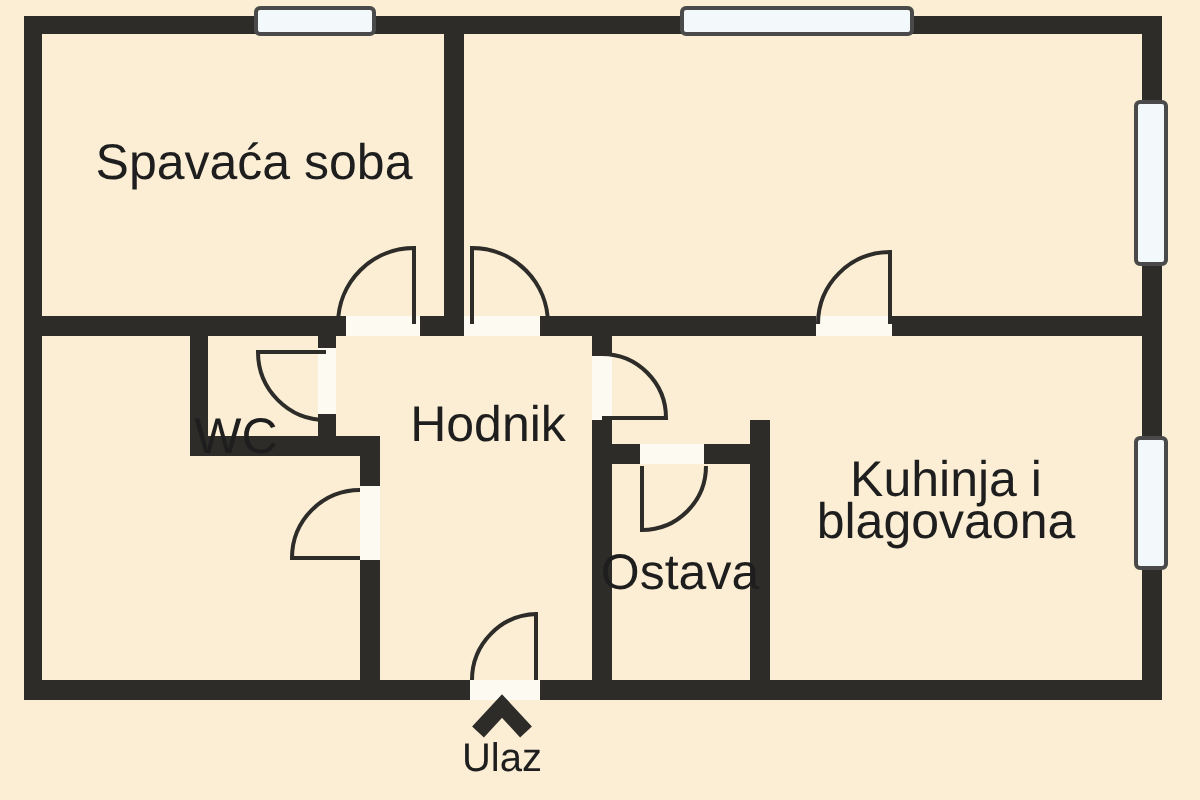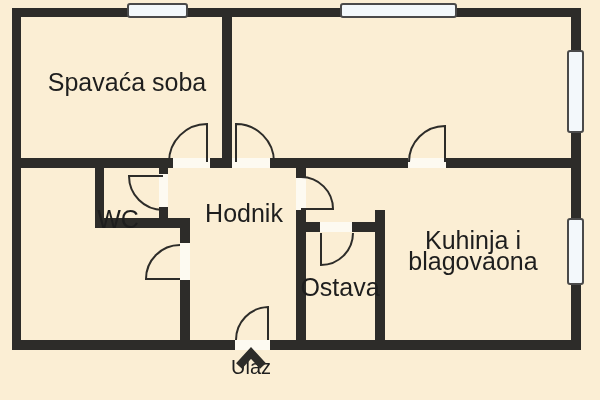--- a/index.html
+++ b/index.html
@@ -74,21 +74,21 @@
   <div class="window" style="left:567px;top:218px;width:17px;height:67px;"></div>
 
   <div class="label" style="left:127px;top:82px;">Spavaća soba</div>
   <div class="label" style="left:218px;top:213px;margin-left:26px;">Hodnik</div>
   <div class="label" style="left:118px;top:196px;margin-top:23px;">WC</div>
   <div class="label" style="left:340px;top:287px;">Ostava</div>
   <div class="label center" style="left:473px;top:251px;">
     <div>Kuhinja i</div>
     <div>blagovaona</div>
   </div>
-  <div class="label entry" style="left:251px;top:367px;">Ulaz</div>
+  <div class="label entry" style="left:251px;top:380px;">Ulaz</div>
 
   <svg class="overlay" width="600" height="400" viewBox="0 0 600 400">
     <path class="door-path" d="M169 162 A38 38 0 0 1 207 124 L207 162"></path>
     <path class="door-path" d="M274 162 A38 38 0 0 0 236 124 L236 162"></path>
     <path class="door-path" d="M409 162 A36 36 0 0 1 445 126 L445 162"></path>
     <path class="door-path" d="M163 210 A34 34 0 0 1 129 176 L163 176"></path>
     <path class="door-path" d="M180 245 A34 34 0 0 0 146 279 L180 279"></path>
     <path class="door-path" d="M301 177 A32 32 0 0 1 333 209 L301 209"></path>
     <path class="door-path" d="M353 233 A32 32 0 0 1 321 265 L321 233"></path>
     <path class="door-path" d="M236 340 A33 33 0 0 1 268 307 L268 340"></path>

